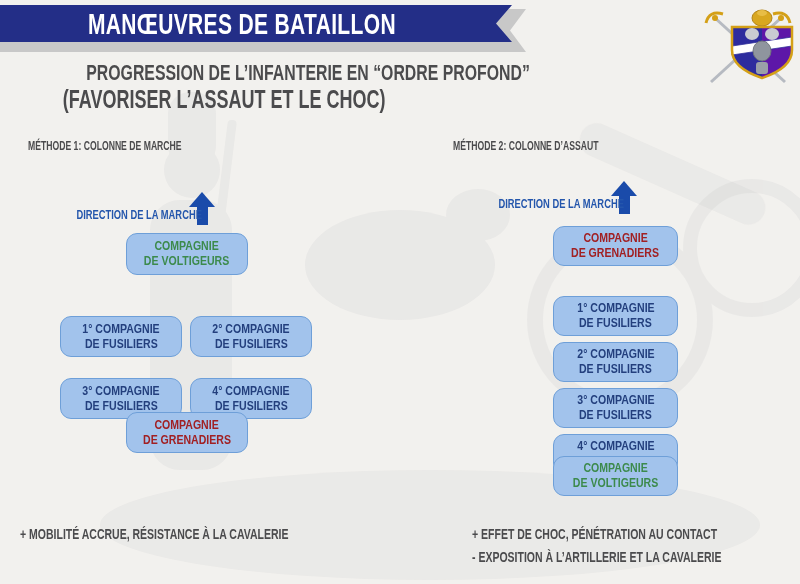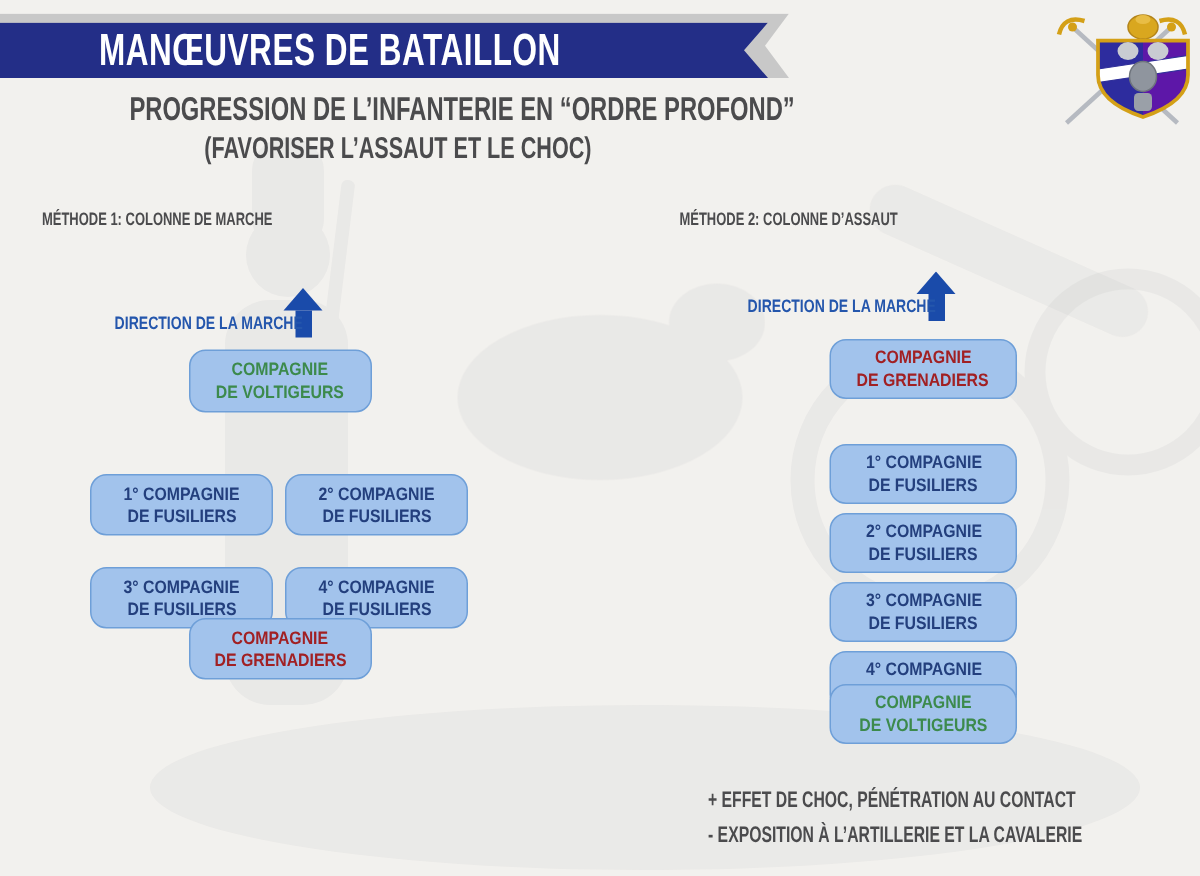--- a/index.html
+++ b/index.html
@@ -11,32 +11,32 @@
   }
   .abs{position:absolute;}
   
   #bg-art{position:absolute;inset:0;pointer-events:none;}
   
   .ribbon-shadow{
     left:0;top:9px;width:526px;height:43px;background:var(--ribbon_gray,#c8c8c8);
     clip-path:polygon(0 0,100% 0,calc(100% - 16px) 50%,100% 100%,0 100%);
   }
   .ribbon{
-    left:0;top:15px;width:512px;height:37px;background:var(--banner_blue,#232e87);
+    left:0;top:5px;width:512px;height:37px;background:var(--banner_blue,#232e87);
     clip-path:polygon(0 0,100% 0,calc(100% - 16px) 50%,100% 100%,0 100%);
-    display:flex;align-items:center;justify-content:flex-start;padding-right:50px;box-sizing:border-box;
+    display:flex;align-items:center;justify-content:flex-end;padding-right:50px;box-sizing:border-box;
   }
   .ribbon h1{
     margin:0;color:#ffffff;font-size:30px;font-weight:bold;white-space:nowrap;letter-spacing:.5px;
   }
   .ribbon h1 span{display:inline-block;transform:scaleX(.70);}
   
-  .subtitle{left:0;top:59px;width:530px;text-align:center;color:var(--heading_gray,#4b4b4d);font-weight:bold;}
+  .subtitle{left:0;top:59px;width:530px;text-align:left;color:var(--heading_gray,#4b4b4d);font-weight:bold;}
   .subtitle .l1{font-size:22px;line-height:27px;}
-  .subtitle .l2{font-size:20px;line-height:26px;}
+  .subtitle .l2{font-size:25px;line-height:26px;}
   .subtitle span{display:inline-block;white-space:nowrap;transform:scaleX(.72);}
   
   .mheading{color:var(--heading_gray,#4b4b4d);font-size:12px;font-weight:bold;margin:0;white-space:nowrap;}
   .mheading span{display:inline-block;transform:scaleX(.72);transform-origin:0 50%;}
   #m1-heading{left:28px;top:139px;}
   #m2-heading{left:453px;top:139px;text-align:right;}
   
   .direction{display:flex;align-items:flex-end;gap:6px;}
   #m1-direction{left:41px;top:192px;}
   #m2-direction{left:463px;top:181px;}
@@ -166,20 +166,21 @@
 </div>
 <div id="m1-b4" class="abs box fusiliers">
   <span>4° COMPAGNIE</span>
     <span>DE FUSILIERS</span>
 </div>
 <div id="m1-b5" class="abs box grenadiers">
   <span>COMPAGNIE</span>
     <span>DE GRENADIERS</span>
 </div>
 <div id="notes-left" class="abs notes">
+  <div><span>+ MOBILITÉ ACCRUE, RÉSISTANCE À LA CAVALERIE</span></div>
 </div>
 
 <h2 id="m2-heading" class="abs mheading"><span>MÉTHODE 2: COLONNE D’ASSAUT</span></h2>
 <div id="m2-direction" class="abs direction">
   <div class="dir-label"><span>DIRECTION DE LA MARCHE</span></div>
   <div class="arrow-up">
       <span class="head"></span>
       <span class="shaft"></span>
     </div>
 </div>

